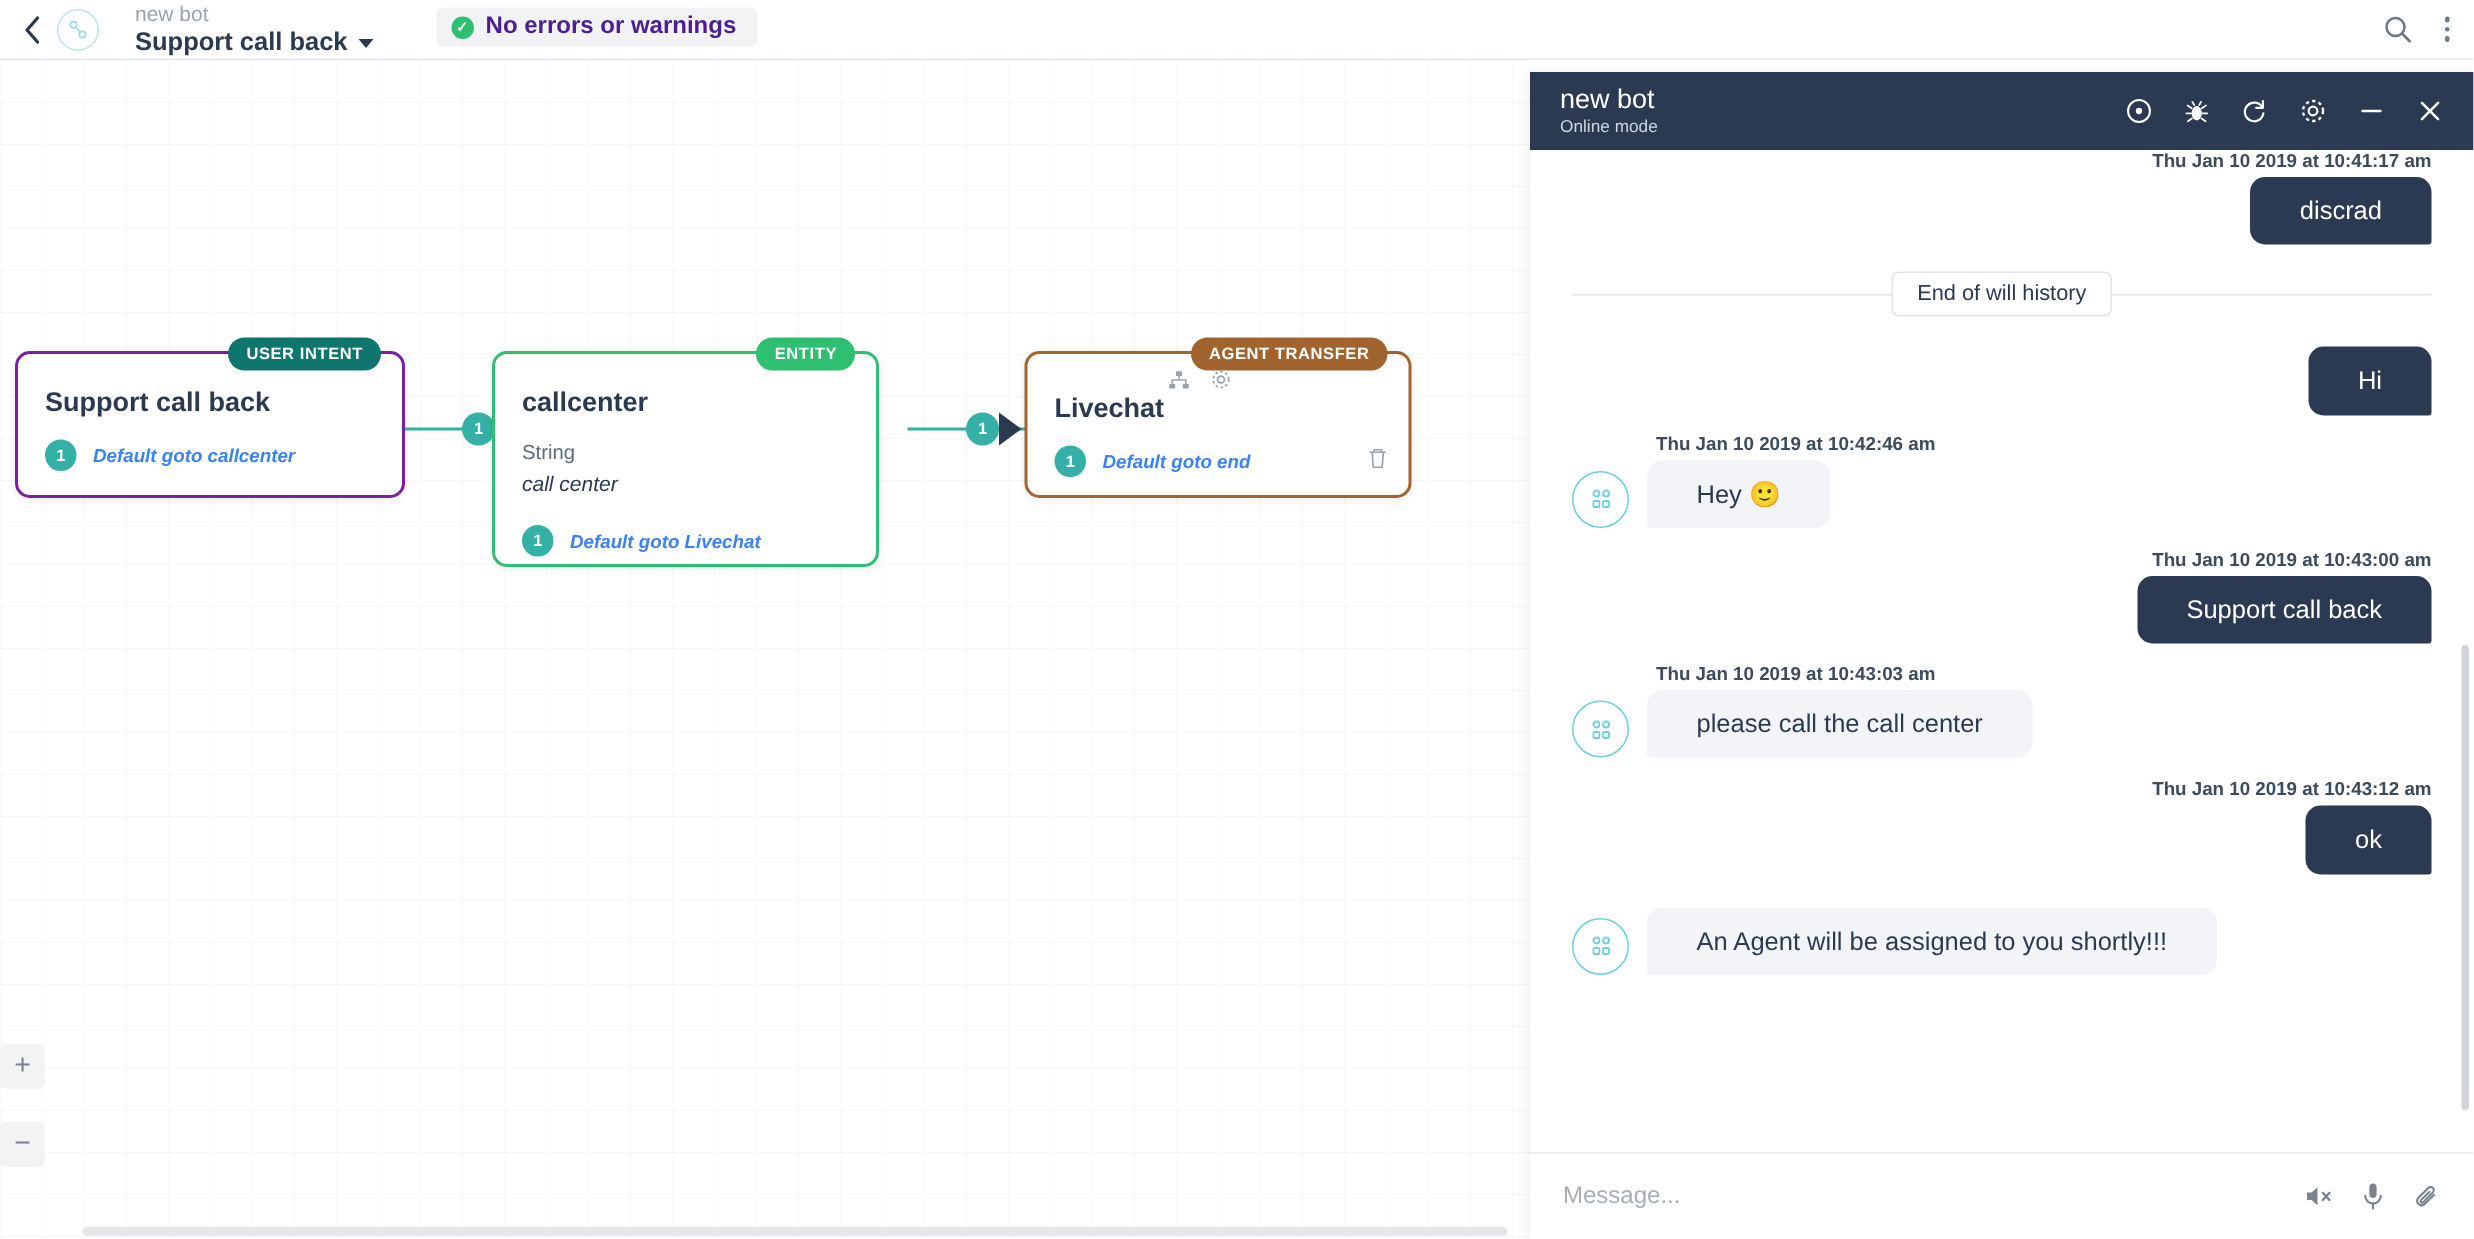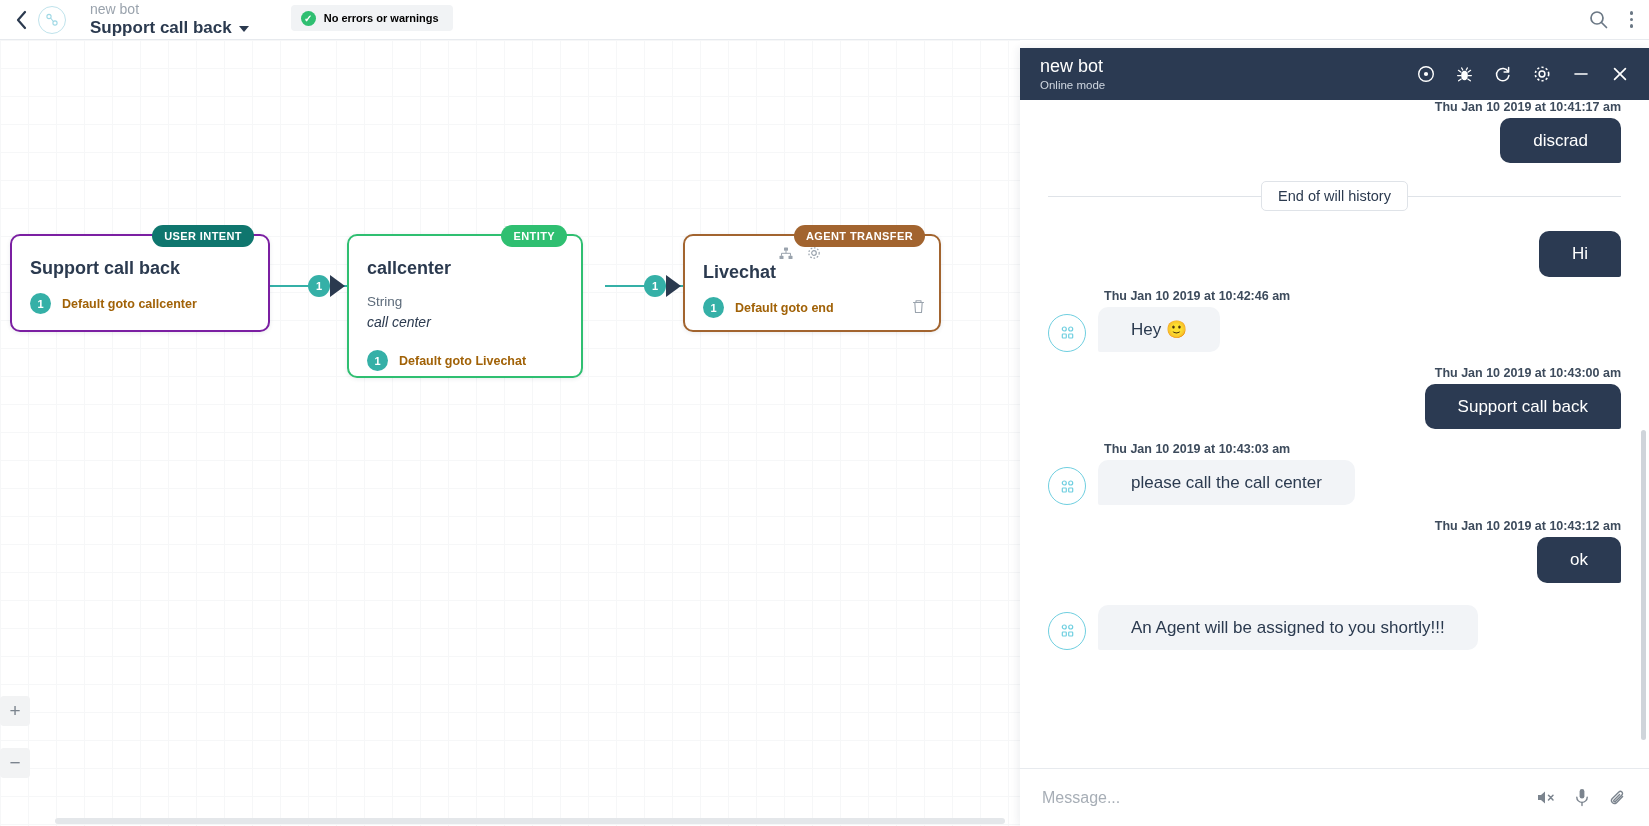--- a/index.html
+++ b/index.html
@@ -40,21 +40,21 @@
   .status-pill {
     margin-left: 42px; height: 26px; background: #f1f3f5; border-radius: 4px;
     display: flex; align-items: center; gap: 8px; padding: 0 14px 0 10px;
     align-self: flex-start; margin-top: 5px;
   }
   .status-check {
     width: 15px; height: 15px; border-radius: 50%; background: #2fbf71;
     display: flex; align-items: center; justify-content: center;
     color: #fff; font-size: 10px; font-weight: bold;
   }
-  .status-text { font-size: 11px; color: #000000; font-weight: 600; text-align: center; }
+  .status-text { font-size: 16px; color: #4c1d95; font-weight: 600; text-align: center; }
   .topbar-right {
     margin-left: auto; display: flex; align-items: center; gap: 22px;
     padding-right: 16px; color: #6b7885;
   }
   .tb-icon { cursor: pointer; display: flex; align-items: center; }
   .kebab { display: flex; flex-direction: column; gap: 3px; cursor: pointer; }
   .kebab i { width: 3.5px; height: 3.5px; border-radius: 50%; background: #6b7885; display: block; }
 
   
   .canvas {
@@ -87,31 +87,31 @@
   .badge-agent  { background: #a2642f; }
 
   .node-row {
     display: flex; align-items: center; gap: 11px; margin-top: 14px;
   }
   .row-num {
     width: 21px; height: 21px; border-radius: 50%; background: #35b0a7;
     color: #fff; font-size: 11px; font-weight: 700;
     display: flex; align-items: center; justify-content: center; flex: none;
   }
-  .row-label { font-size: 12.5px; color: #a16207; font-weight: 600; }
+  .row-label { font-size: 12.5px; color: #3b82f6; font-weight: 600; font-style: italic; }
 
   .node-tools {
     position: absolute; top: 10px; right: 118px;
     display: flex; align-items: center; gap: 14px; color: #9aa3ad;
   }
   .node-trash { position: absolute; right: 14px; bottom: 12px; color: #9aa3ad; cursor: pointer; }
 
   
   .n-intent { left: 10px; top: 194px; width: 260px; height: 98px; border: 2px solid #7b1fa2; }
-  .n-entity { left: 347px; top: 194px; width: 236px; height: 144px; border: 2px solid #2fbf71; }
+  .n-entity { left: 328px; top: 194px; width: 258px; height: 144px; border: 2px solid #2fbf71; }
   .n-agent  { left: 683px; top: 194px; width: 258px; height: 98px; border: 2px solid #a2642f; }
   .node-inner { padding: 22px 18px 0 18px; }
 
   
   .conn { position: absolute; height: 2px; background: #35b0a7; }
   .conn-dot {
     position: absolute; width: 22px; height: 22px; border-radius: 50%;
     background: #35b0a7; color: #fff; font-size: 11px; font-weight: 700;
     display: flex; align-items: center; justify-content: center;
   }

